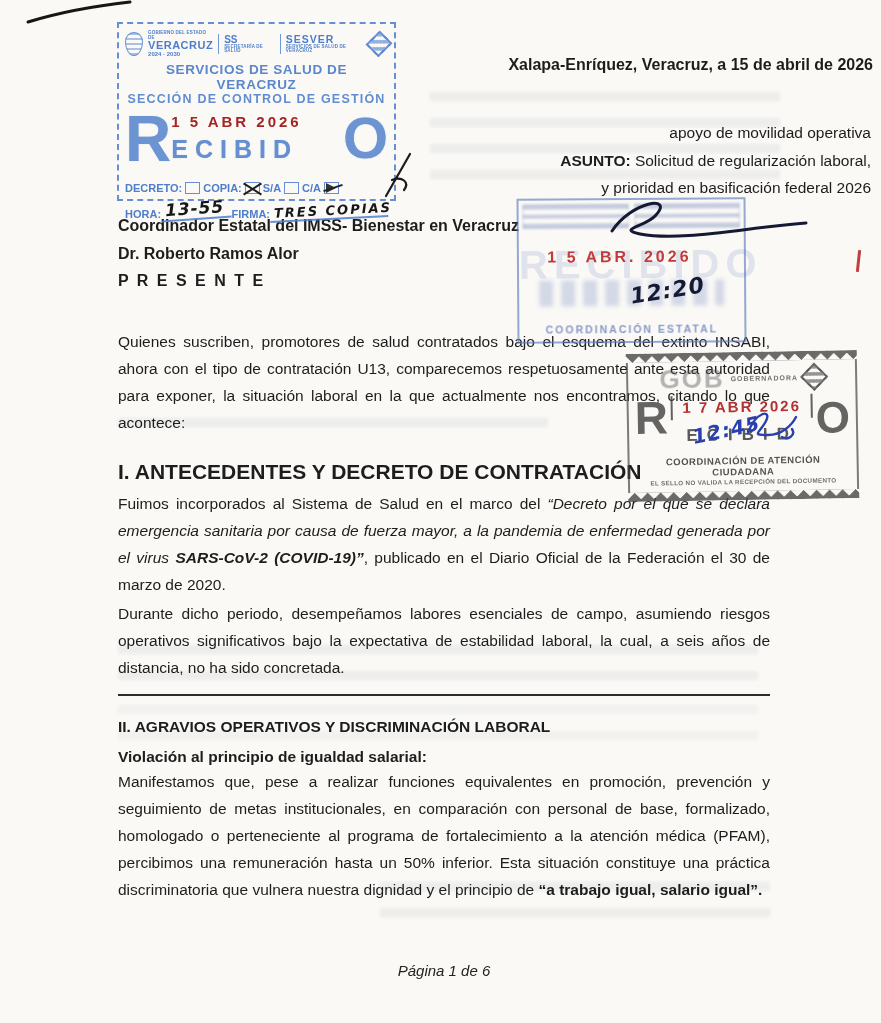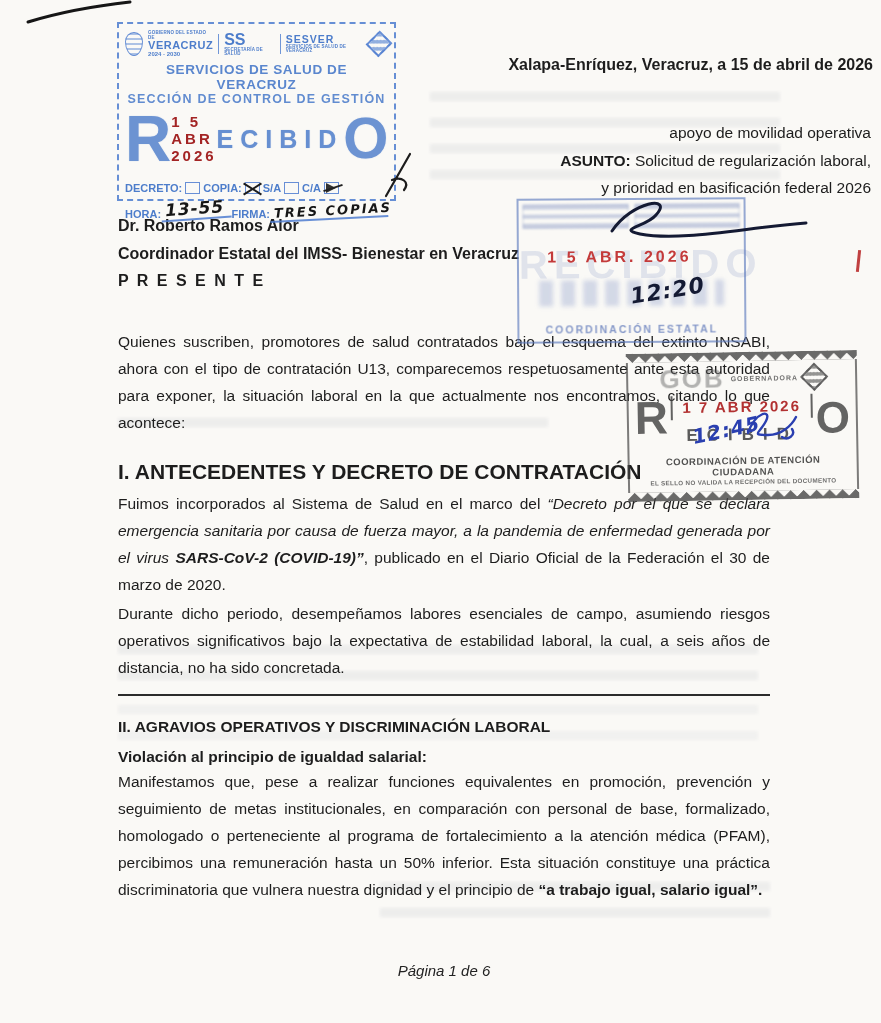--- a/index.html
+++ b/index.html
@@ -39,36 +39,36 @@
   
   .stamp1 { position:absolute; left:117px; top:22px; width:279px; height:179px;
             border:2.5px dashed rgba(77,125,208,.85); padding:4px 6px 2px;
             color:#4d7dcb; z-index:4; background:rgba(250,249,246,.35); }
   .s1-logos { display:flex; align-items:center; justify-content:center; gap:5px; height:32px; }
   .s1-stack { display:flex; flex-direction:column; align-items:flex-start; line-height:1; }
   .s1-div { border-left:1.6px solid rgba(77,125,208,.8); height:20px; }
   .s1-tiny { font-size:4.5px; letter-spacing:.2px; font-weight:bold; }
   .s1-vz { font-size:11px; font-weight:bold; letter-spacing:.5px; }
   .s1-yrs { font-size:6px; font-weight:bold; }
-  .s1-ss { font-size:16px; font-weight:bold; }
+  .s1-ss { font-size:10px; font-weight:bold; }
   .s1-sesver { font-size:10.5px; font-weight:bold; letter-spacing:1px; }
   .s1-shield { width:20px; height:24px; border:1.6px solid rgba(77,125,208,.8);
                border-radius:50% 50% 50% 50%/40% 40% 60% 60%;
                background:repeating-linear-gradient(0deg, rgba(77,125,208,.45) 0 2px, transparent 2px 5px); }
   .s1-diamond, .s3-diamond { width:20px; height:20px; transform:rotate(45deg);
       border:2px solid rgba(77,125,208,.85);
       background:repeating-linear-gradient(135deg, rgba(77,125,208,.6) 0 3px, transparent 3px 7px); }
   .s1-org1 { font-size:13.5px; font-weight:bold; letter-spacing:.6px; text-align:center; margin-top:2px; opacity:.92; }
   .s1-org2 { font-size:12.5px; font-weight:bold; letter-spacing:1.2px; text-align:center; opacity:.88; }
   .s1-big { display:flex; align-items:flex-start; justify-content:space-between; height:72px; margin-top:1px; }
   .bigletter { font-weight:900; opacity:.82; line-height:1;
                text-shadow:0 0 1px rgba(77,125,208,.5); }
   .s1-R { font-size:64px; }
   .s1-O { font-size:58px; margin-top:2px; }
-  .s1-mid { flex:1; display:flex; flex-direction:row; align-items:center; }
+  .s1-mid { flex:1; display:flex; flex-direction:column; align-items:flex-start; }
   .s1-date { color:#a32424; font-weight:bold; font-size:15px; letter-spacing:3px; margin-top:6px; }
   .s1-ecibid { font-size:25px; font-weight:900; letter-spacing:7px; margin-top:7px; opacity:.85; }
   .s1-row { display:flex; align-items:center; gap:3px; font-size:11px; font-weight:bold; margin-top:3px; }
   .cb { position:relative; width:15px; height:12px; border:1.8px solid rgba(77,125,208,.85);
         display:inline-block; flex:0 0 auto; }
   .mark-x::before, .mark-x::after { content:""; position:absolute; left:-4px; right:-4px; top:45%;
         height:2px; background:#1c1c1c; }
   .mark-x::before { transform:rotate(32deg); } .mark-x::after { transform:rotate(-32deg); }
   .mark-arrow::before { content:""; position:absolute; left:1px; top:0px;
         border-left:10px solid #333; border-top:5px solid transparent; border-bottom:5px solid transparent; }
@@ -195,22 +195,22 @@
     <path d="M30,4 L6,46 M12,30 C22,26 30,32 24,40" stroke="#1c1c1c" stroke-width="2.2" fill="none" stroke-linecap="round"></path>
   </svg>
 
   <div class="dateline">Xalapa-Enríquez, Veracruz, a 15 de abril de 2026</div>
   <div class="subject">
     <div>apoyo de movilidad operativa</div>
     <div><span class="b">ASUNTO:</span><span> Solicitud de regularización laboral,</span></div>
     <div>y prioridad en basificación federal 2026</div>
   </div>
   <div class="addressee">
+    <div>Coordinador Estatal del IMSS- Bienestar en Veracruz</div>
     <div>Dr. Roberto Ramos Alor</div>
-    <div>Coordinador Estatal del IMSS- Bienestar en Veracruz</div>
     <div class="sal">P R E S E N T E</div>
   </div>
   <div class="red-mark"></div>
 
   <div class="stamp2">
     <div class="s2-header">
       <span class="blurbar"></span>
       <span class="blurbar"></span>
     </div>
     <div class="s2-ghostword">RECIBIDO</div>

